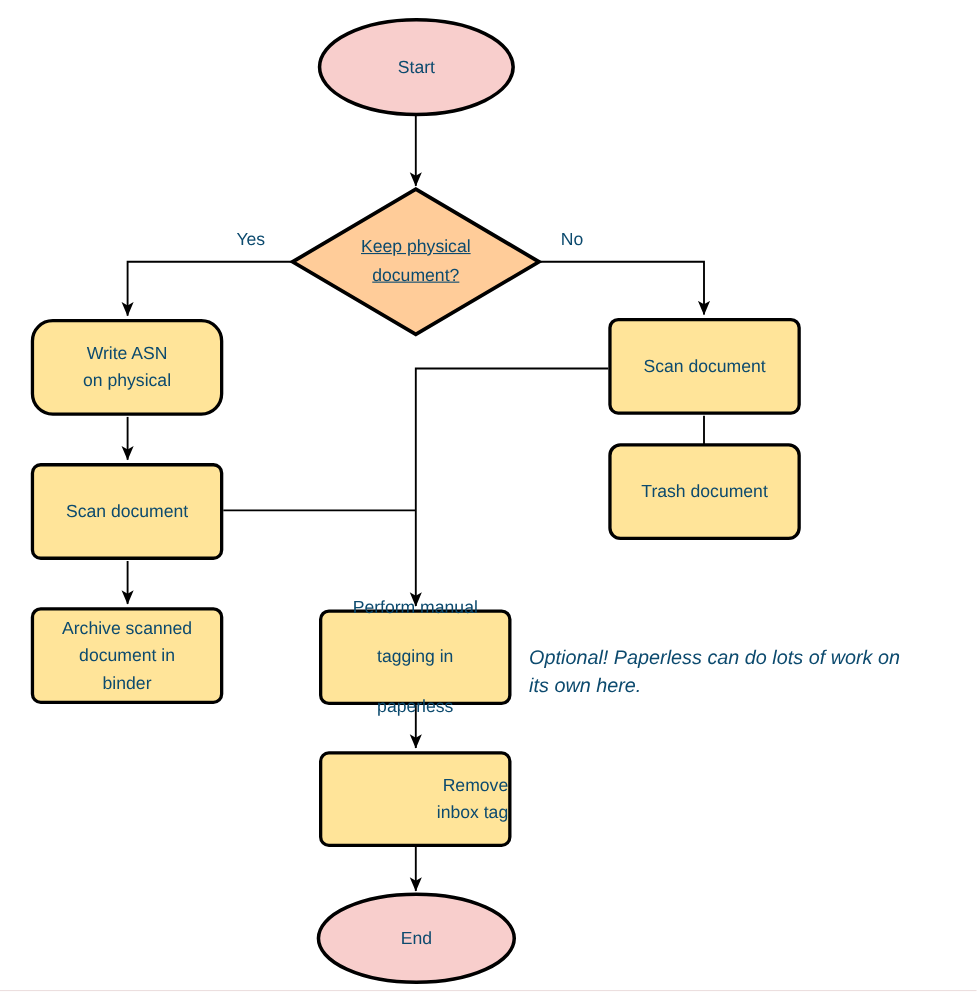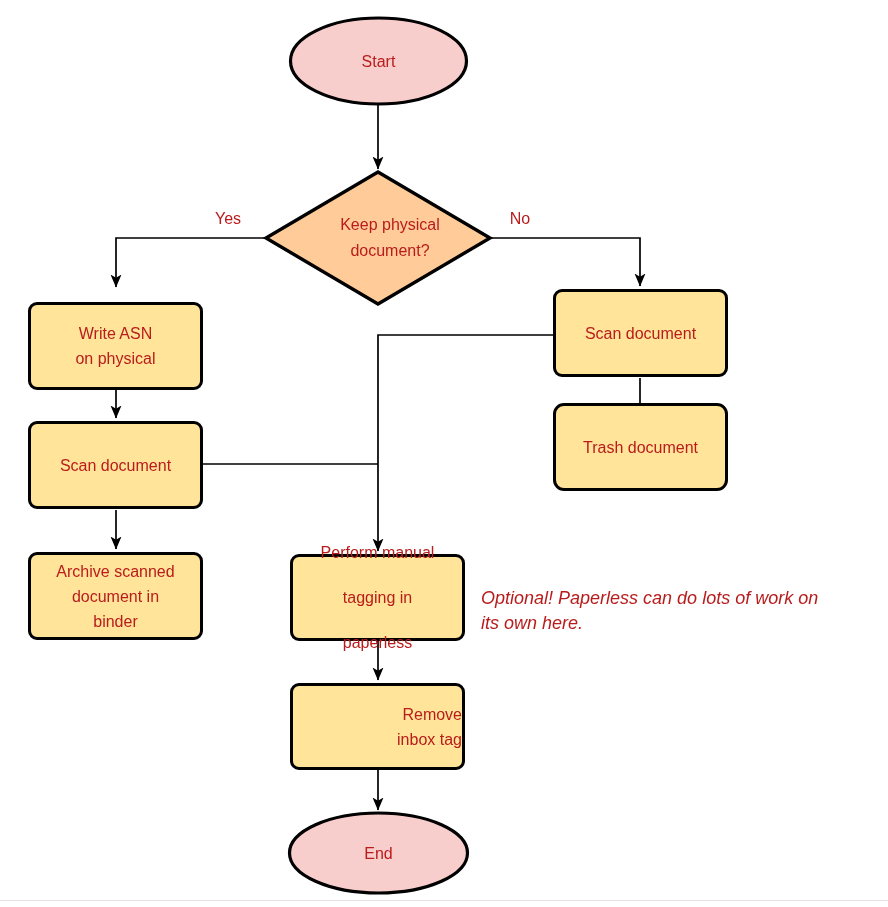--- a/index.html
+++ b/index.html
@@ -2,21 +2,21 @@
 <html style="--terminal-fill: #f8cecc; --decision-fill: #ffcc99; --process-fill: #ffe499; --stroke: #000000;"><head>
 <meta charset="utf-8">
 <style>
   html, body { margin: 0; padding: 0; background: #ffffff; }
   .canvas {
     position: relative;
     width: 888px;
     height: 907px;
     background: #ffffff;
     font-family: "Liberation Sans", sans-serif;
-    color: #b91c1c;
+    color: #0c4a6e;
     overflow: hidden;
   }
   .canvas svg.layer {
     position: absolute;
     left: 0; top: 0;
   }
   .shape-terminal { fill: var(--terminal-fill); stroke: var(--stroke); stroke-width: 3.2; }
   .shape-decision { fill: var(--decision-fill); stroke: var(--stroke); stroke-width: 3.4; stroke-linejoin: miter; }
   .edge { fill: none; stroke: var(--stroke); stroke-width: 1.7; }
   .box {
@@ -93,30 +93,30 @@
 
     <ellipse class="shape-terminal" cx="378.5" cy="61" rx="88" ry="43"></ellipse>
     <polygon class="shape-decision" points="378,172 490,238 378,304 266,238"></polygon>
     <ellipse class="shape-terminal" cx="378.5" cy="853" rx="89" ry="40"></ellipse>
   </svg>
 
   <div class="lbl" style="left:291px; top:48px; width:175px; height:26px;">
     <div>Start</div>
   </div>
 
-  <div class="lbl" style="left:302px; top:212px; width:176px; height:52px; line-height:26px;">
+  <div class="lbl" style="left:290px; top:212px; width:176px; height:52px; line-height:26px;text-decoration:underline;">
     <div>Keep physical</div>
     <div>document?</div>
   </div>
 
   <div class="lbl" style="left:291px; top:840px; width:175px; height:26px;">
     <div>End</div>
   </div>
 
-  <div class="box" style="left:28px; top:302px; width:175px; height:88px;">
+  <div class="box" style="left:28px; top:290px; width:175px; height:88px;border-radius:20px;">
     <div>Write ASN</div>
     <div>on physical</div>
   </div>
 
   <div class="box" style="left:28px; top:421px; width:175px; height:88px;">
     <div>Scan document</div>
   </div>
 
   <div class="box" style="left:28px; top:552px; width:175px; height:88px;">
     <div>Archive scanned</div>

